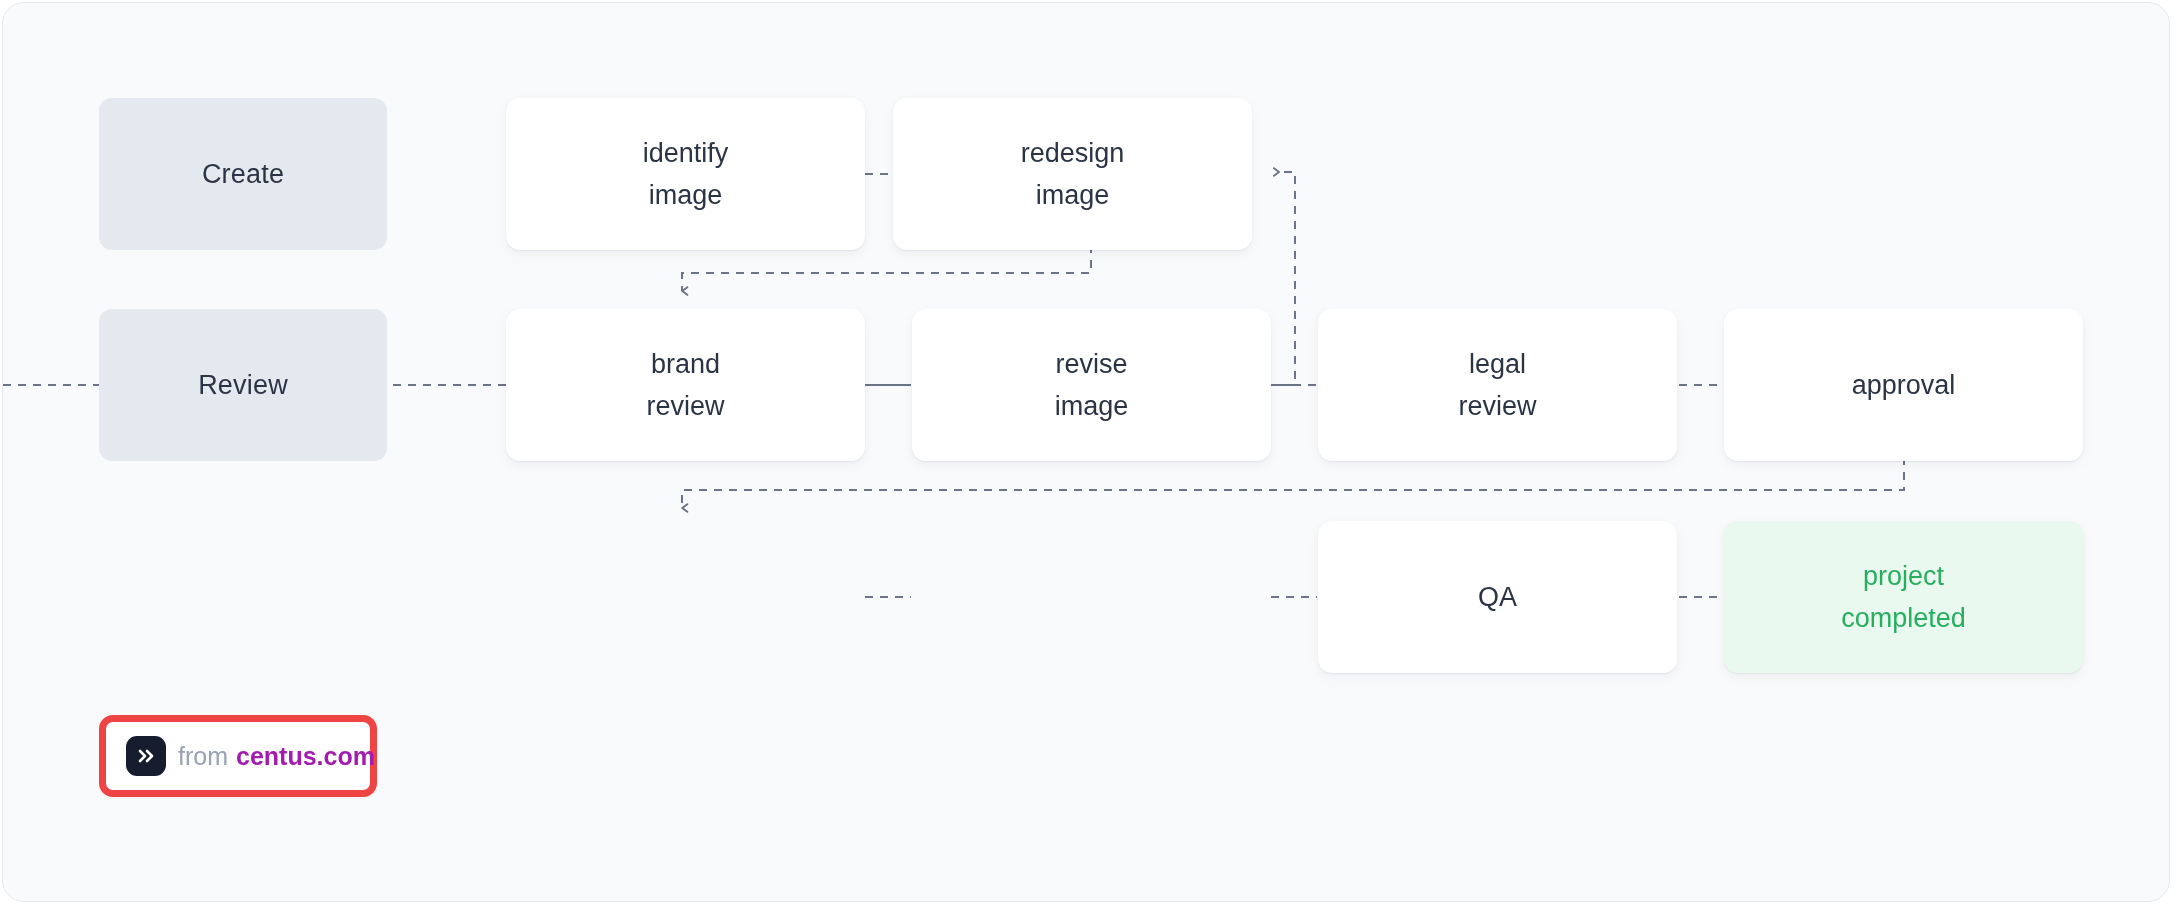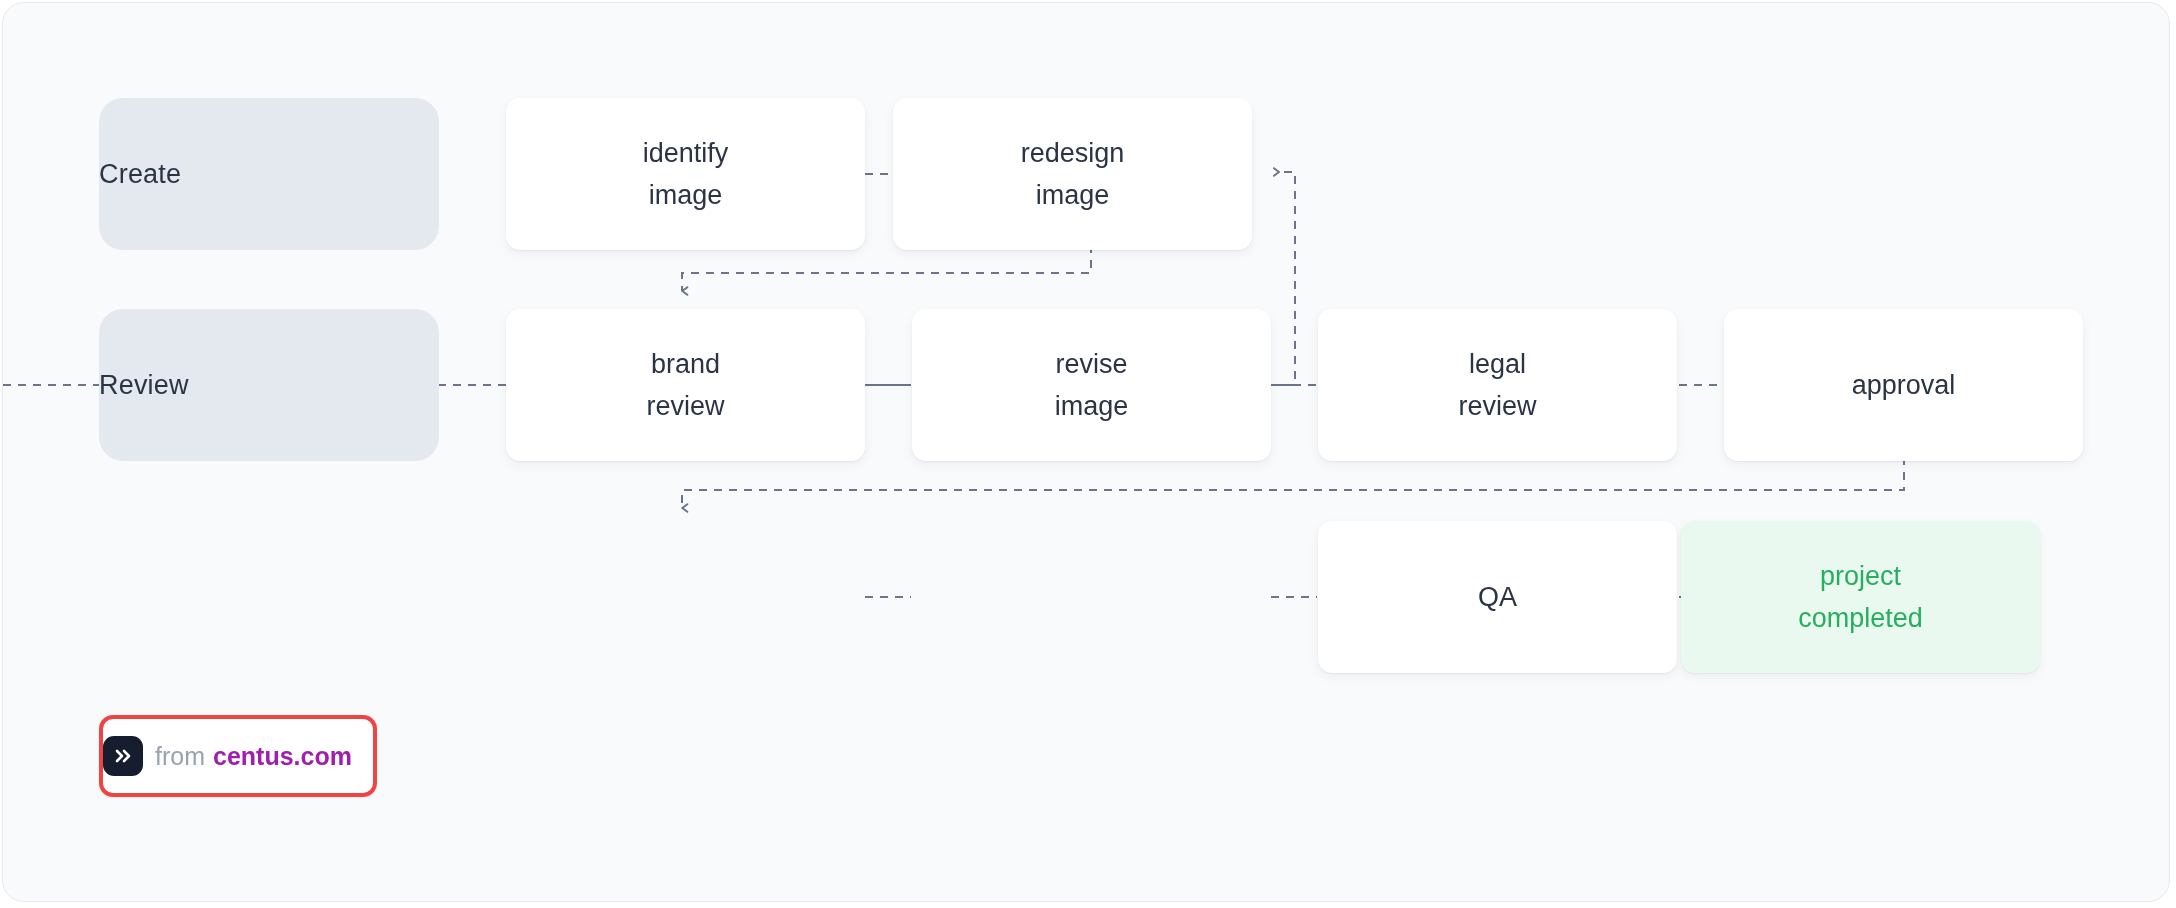--- a/index.html
+++ b/index.html
@@ -41,26 +41,27 @@
     left: 0;
     top: 0;
     width: 2168px;
     height: 900px;
     pointer-events: none;
   }
 
   
   .stage {
     position: absolute;
-    width: 340px;
+    width: 288px;
     height: 152px;
     background: #e4e8ef;
-    border-radius: 24px;
-    display: flex;
-    align-items: center;
+    border-radius: 13px;
+    display: flex;
+    align-items: center;
+    justify-content: center;
   }
   .stage-label {
     font-size: 27px;
     color: #2b3445;
     letter-spacing: .2px;
   }
 
   
   .node {
     position: absolute;
@@ -88,26 +89,27 @@
   }
 
   
   .badge {
     position: absolute;
     left: 96px;
     top: 712px;
     width: 278px;
     height: 82px;
     background: #ffffff;
-    border: 4px solid #ef4444;
+    border: 7px solid #ef4444;
     border-radius: 14px;
     box-shadow: 0 1px 3px rgba(16,24,40,.05);
     display: flex;
     align-items: center;
     box-sizing: border-box;
+    padding-left: 20px;
     gap: 12px;
   }
   .badge-icon {
     width: 40px;
     height: 40px;
     border-radius: 11px;
     background: #151d2e;
     display: flex;
     align-items: center;
     justify-content: center;
@@ -189,21 +191,21 @@
       <span class="node-label">legal
 review</span>
     </div>
     <div class="node" style="left:1721px; top:306px; width:359px; height:152px;">
       <span class="node-label">approval</span>
     </div>
 
     <div class="node" style="left:1315px; top:518px; width:359px; height:152px;">
       <span class="node-label">QA</span>
     </div>
-    <div class="node done" style="left:1678px; top:518px; width:359px; height:152px;">
+    <div class="node done" style="left:1721px; top:518px; width:359px; height:152px;">
       <span class="node-label">project
 completed</span>
     </div>
 
     <div class="badge">
       <span class="badge-icon">
         <svg width="22" height="22" viewBox="0 0 22 22" fill="none" stroke="#ffffff" stroke-width="2.6" stroke-linecap="round" stroke-linejoin="round">
           <path d="M5 6 L10 11 L5 16"></path>
           <path d="M12 6 L17 11 L12 16"></path>
         </svg>

